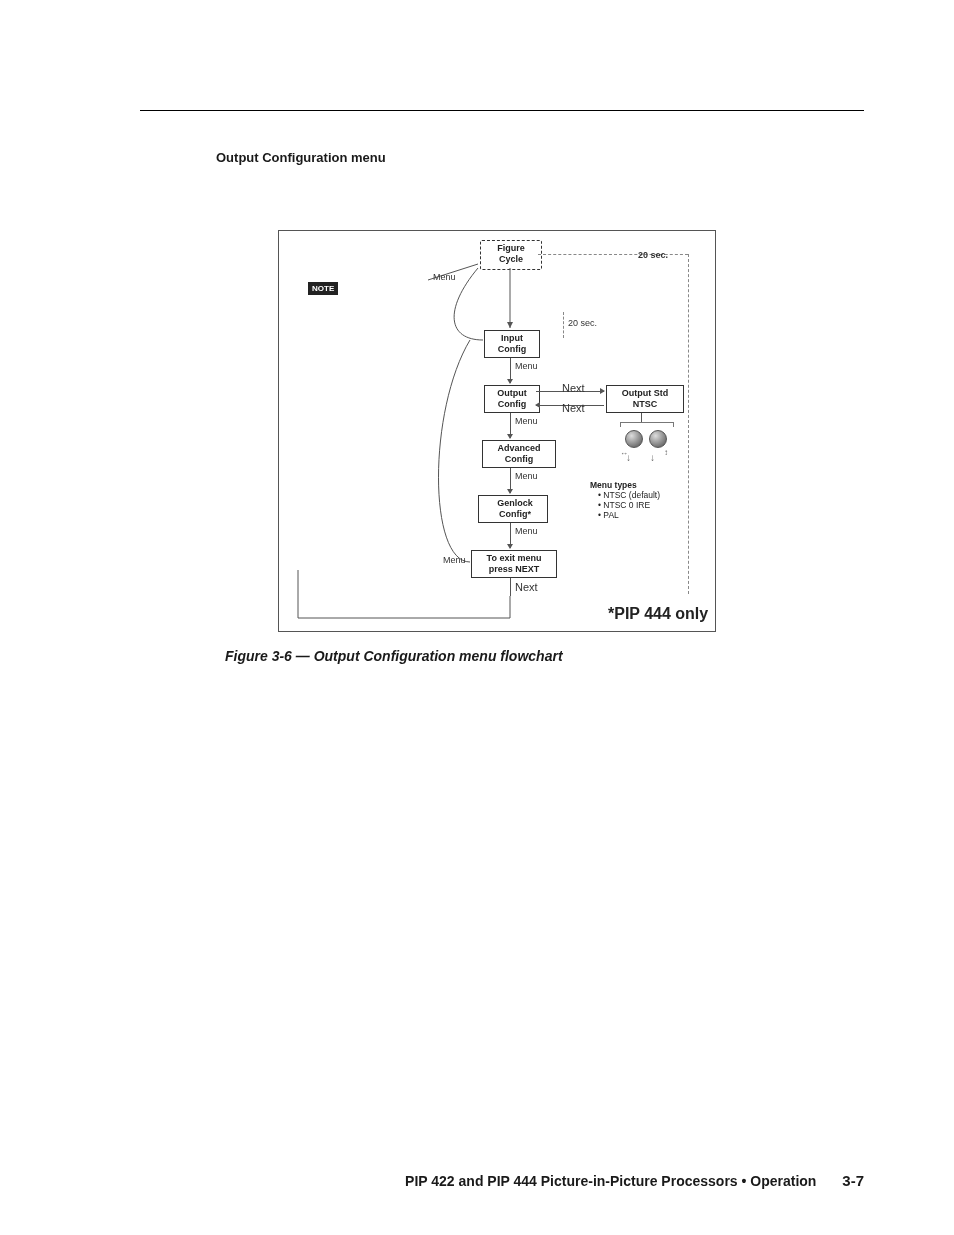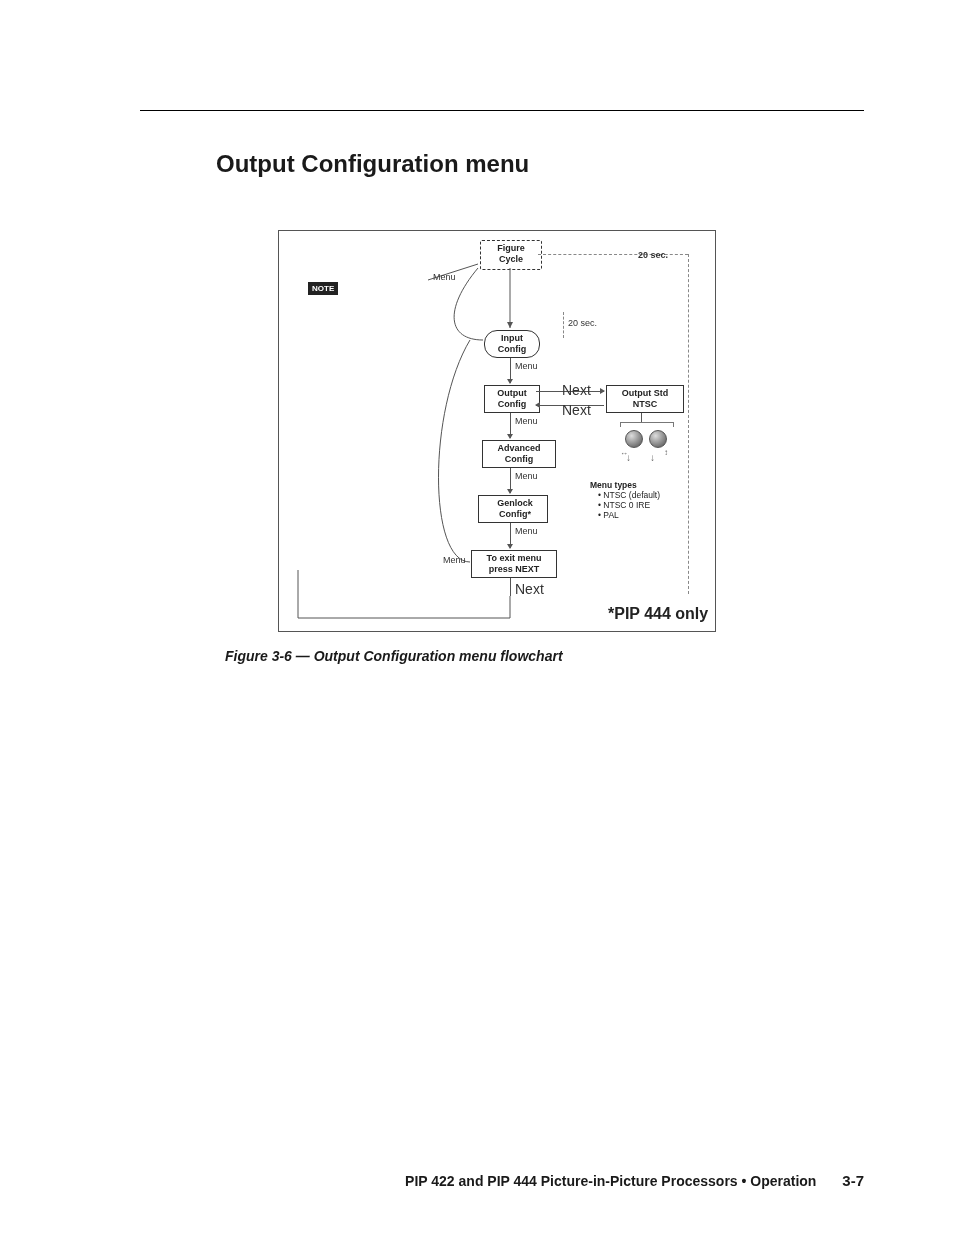--- a/index.html
+++ b/index.html
@@ -21,21 +21,21 @@
     left: 140px;
     right: 90px;
     top: 110px;
     border-top: 1.5px solid #000;
   }
   .section-title {
     position: absolute;
     left: 216px;
     top: 150px;
     font-weight: 700;
-    font-size: 24px;
+    font-size: 13px;
     color: #1a1a1a;
   }
 
   .diagram {
     position: absolute;
     left: 278px;
     top: 210px;
     width: 440px;
     height: 420px;
   }
@@ -57,21 +57,21 @@
     color: #222;
   }
   .box .b1, .box .b2 { display:block; }
   .dashed-box {
     border-style: dashed;
   }
   .default-box {
     left: 202px; top: 30px; width: 52px; height: 24px;
     border-radius: 2px;
   }
-  .input-box    { left: 206px; top: 120px; width: 46px; border-radius: 13px; }
+  .input-box    { left: 206px; top: 120px; width: 46px; }
   .output-box   { left: 206px; top: 175px; width: 46px; }
   .advanced-box { left: 204px; top: 230px; width: 64px; }
   .genlock-box  { left: 200px; top: 285px; width: 56px; padding-left: 8px; }
   .exit-box     { left: 193px; top: 340px; width: 76px; }
   .outputstd-box{ left: 328px; top: 175px; width: 68px; }
 
   .small-label {
     position: absolute;
     font-size: 9px;
     color: #333;
@@ -96,21 +96,21 @@
   .pip444 { left: 330px; top: 395px; font-weight:700; font-size:16px; color:#222; text-align:right; }
 
   .menu-lbl { color:#333; font-size:9px; position:absolute; }
   .m0 { left: 155px; top: 62px; }
   .m1 { left: 237px; top: 151px; }
   .m2 { left: 237px; top: 206px; }
   .m3 { left: 237px; top: 261px; }
   .m4 { left: 237px; top: 316px; }
   .m5 { left: 165px; top: 345px; } 
 
-  .next-lbl { color:#333; font-size:14px; position:absolute; }
+  .next-lbl { color:#333; font-size:11px; position:absolute; }
   .n1 { left: 284px; top: 172px; }
   .n2 { left: 284px; top: 192px; }
   .n3 { left: 237px; top: 371px; }
 
   .vtypes {
     position: absolute;
     left: 312px; top: 270px;
     font-size: 8.5px; color:#222;
     line-height: 10px;
   }

